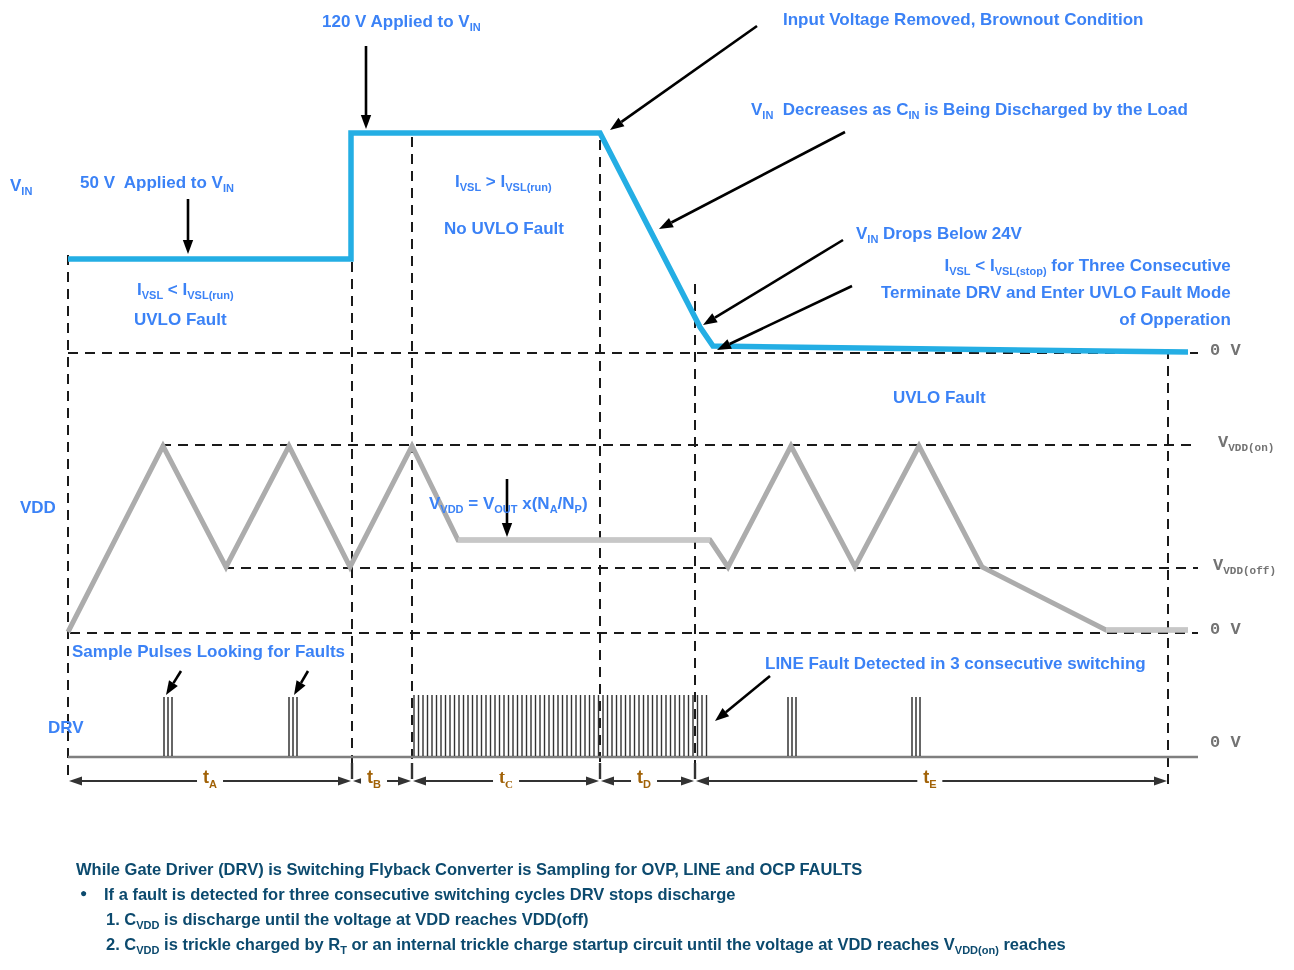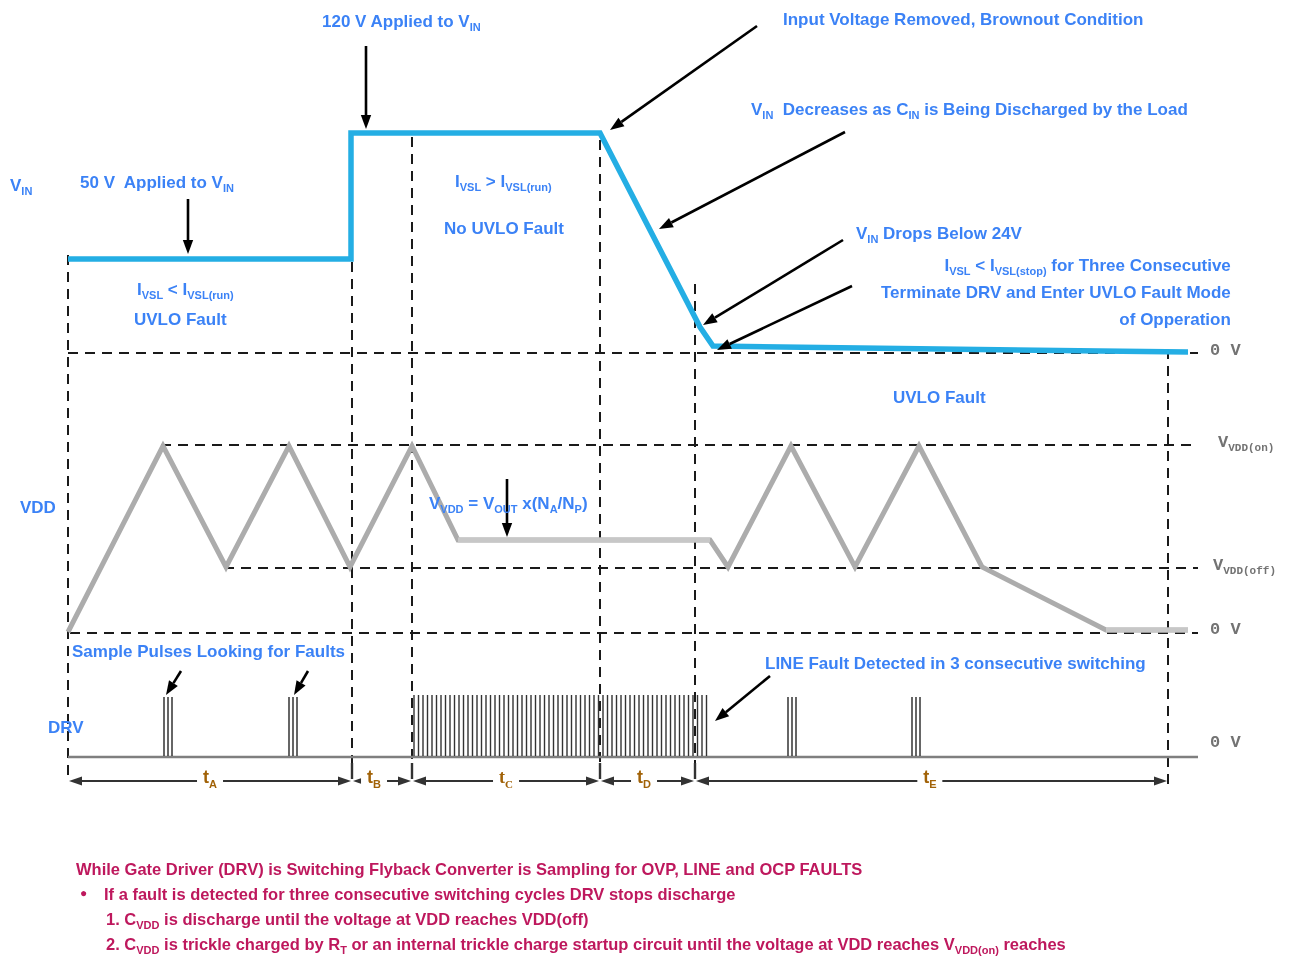--- a/index.html
+++ b/index.html
@@ -14,21 +14,21 @@
   }
   .ann sub,.note sub,.tlabel sub,.axlab sub{font-size:11px;line-height:0;}
   .axlab{
     position:absolute;font-weight:bold;font-size:17px;color:#737373;white-space:pre;font-family:Liberation Mono, monospace;
   }
   .tlabel{
     position:absolute;transform:translateX(-50%);background:#ffffff;
     padding:0 6px;font-weight:bold;font-size:18px;color:#a16207;white-space:pre;
   }
   .note{
-    position:absolute;font-weight:bold;font-size:16.5px;color:#be185d;white-space:pre;
+    position:absolute;font-weight:bold;font-size:16.5px;color:#0c4a6e;white-space:pre;
   }
 </style>
 </head>
 <body>
 
 <div id="stage">
   <svg id="diagram-svg" width="1294" height="970" viewBox="0 0 1294 970">
       <line x1="68" y1="353" x2="1198" y2="353" stroke="#1A1A1A" stroke-width="2" fill="none" stroke-dasharray="10 7"></line>
       <line x1="161" y1="445" x2="1198" y2="445" stroke="#1A1A1A" stroke-width="2" fill="none" stroke-dasharray="10 7"></line>
       <line x1="224" y1="568" x2="1198" y2="568" stroke="#1A1A1A" stroke-width="2" fill="none" stroke-dasharray="10 7"></line>

